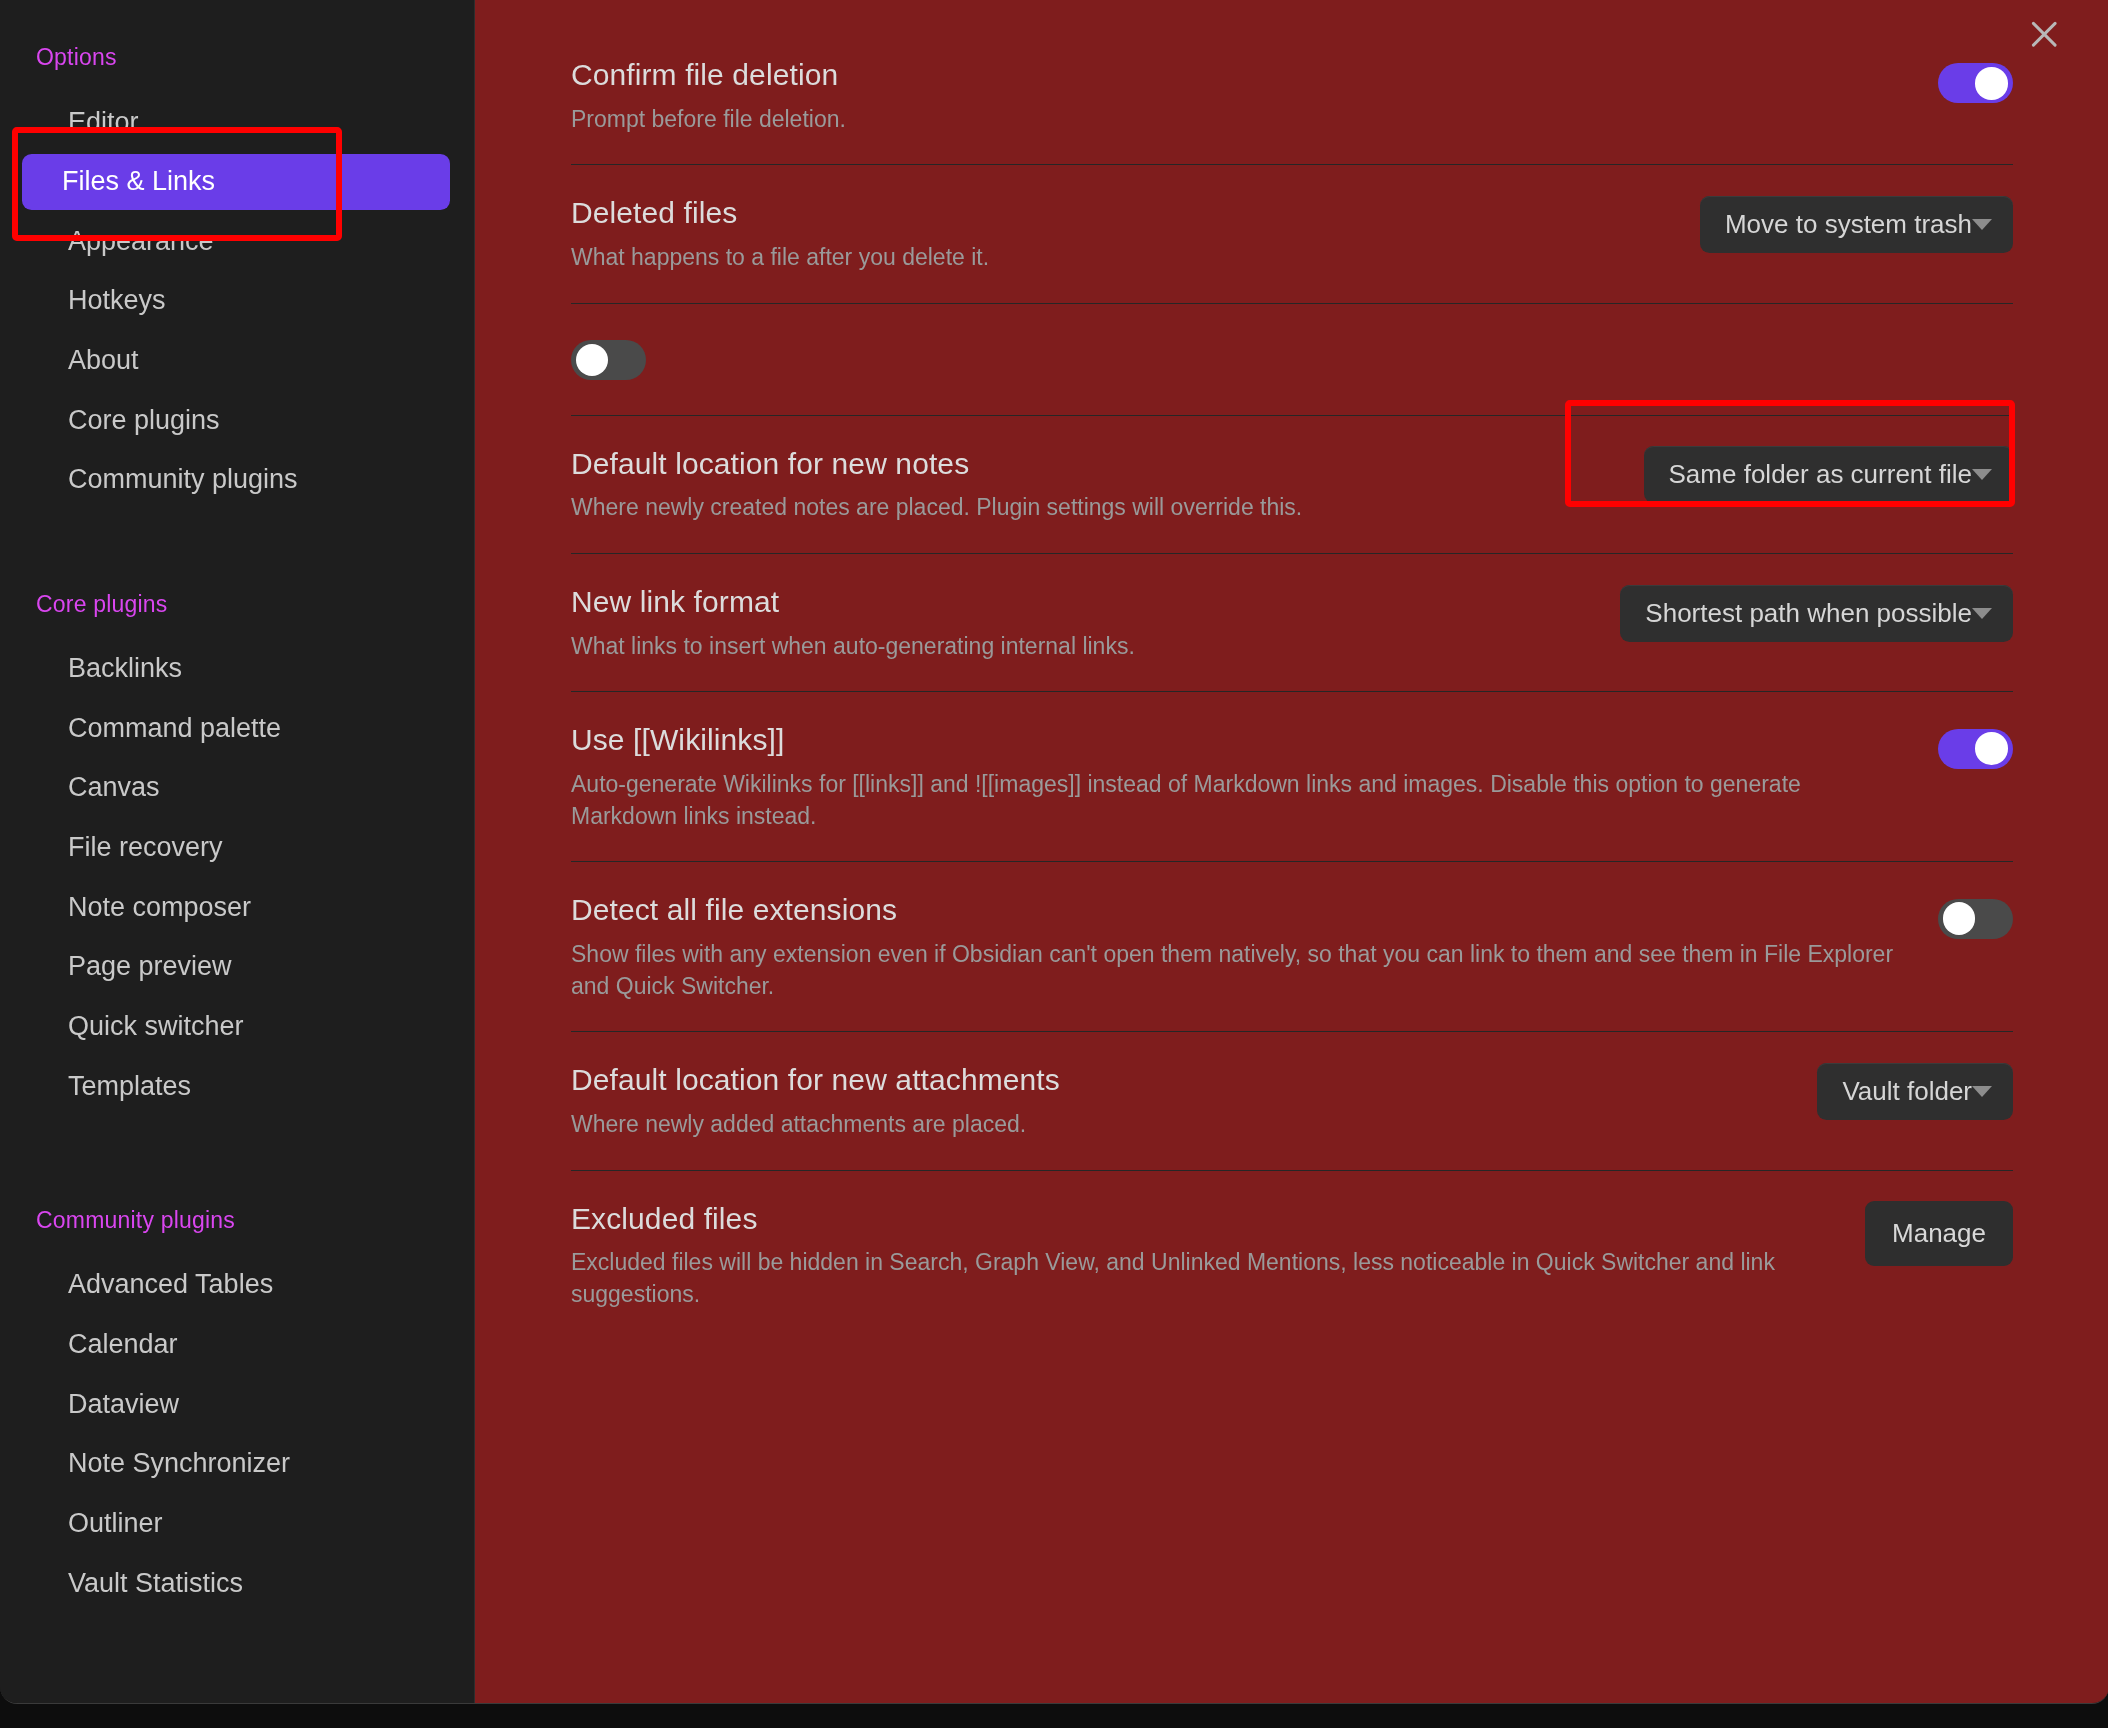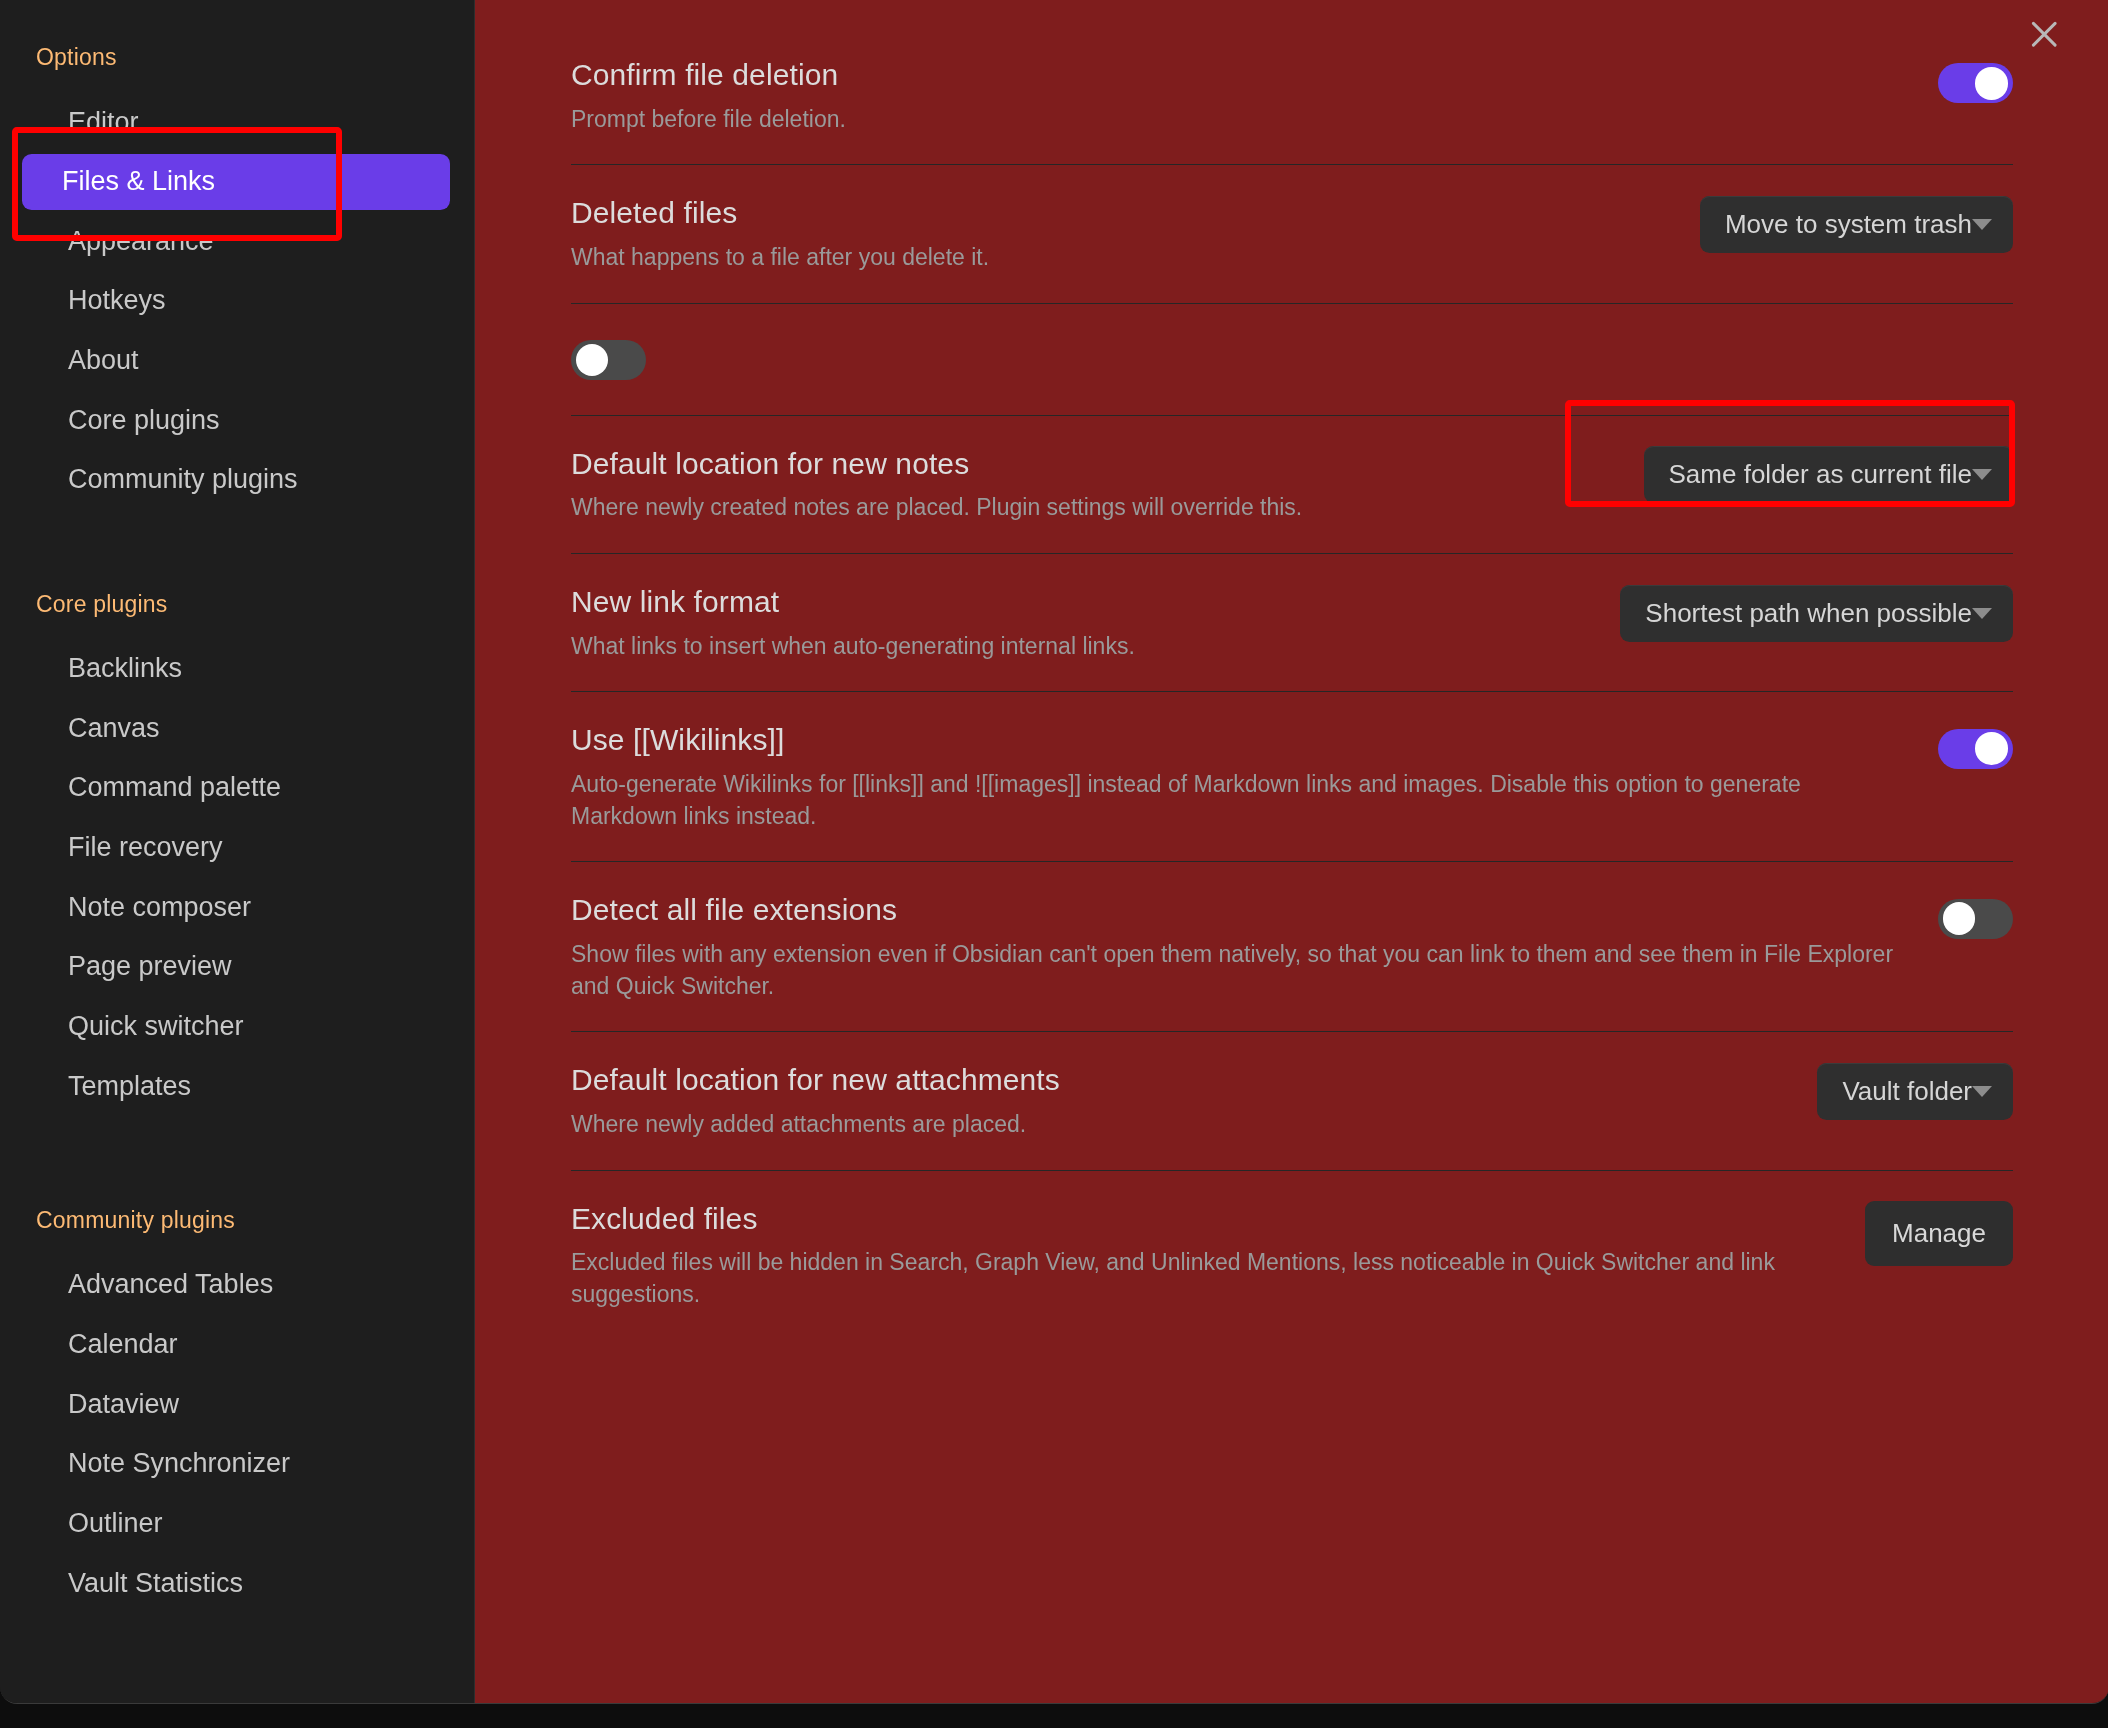--- a/index.html
+++ b/index.html
@@ -39,21 +39,21 @@
     height: 100%;
     background: #1e1e1e;
     border-right: 1.9px solid #2e2e2e;
     padding-top: 44px;
     position: relative;
     flex: none;
   }
 
   .side-heading {
     font-size: 23px;
-    color: #fdba74;
+    color: #d946ef;
     padding: 0 36px;
     margin-bottom: 23px;
     letter-spacing: 0.2px;
   }
 
   .side-group { margin-bottom: 38px; }
 
   .side-item {
     position: relative;
     font-size: 27px;
@@ -222,22 +222,22 @@
           <div class="side-item"><span class="ilabel">Appearance</span></div>
           <div class="side-item"><span class="ilabel">Hotkeys</span></div>
           <div class="side-item"><span class="ilabel">About</span></div>
           <div class="side-item"><span class="ilabel">Core plugins</span></div>
           <div class="side-item"><span class="ilabel">Community plugins</span></div>
         </div>
         <div class="spacer-sm"></div>
         <div class="side-group">
           <div class="side-heading">Core plugins</div>
           <div class="side-item"><span class="ilabel">Backlinks</span></div>
+          <div class="side-item"><span class="ilabel">Command palette</span></div>
           <div class="side-item"><span class="ilabel">Canvas</span></div>
-          <div class="side-item"><span class="ilabel">Command palette</span></div>
           <div class="side-item"><span class="ilabel">File recovery</span></div>
           <div class="side-item"><span class="ilabel">Note composer</span></div>
           <div class="side-item"><span class="ilabel">Page preview</span></div>
           <div class="side-item"><span class="ilabel">Quick switcher</span></div>
           <div class="side-item"><span class="ilabel">Templates</span></div>
         </div>
         <div class="spacer-md"></div>
         <div class="side-group">
           <div class="side-heading">Community plugins</div>
           <div class="side-item"><span class="ilabel">Advanced Tables</span></div>

